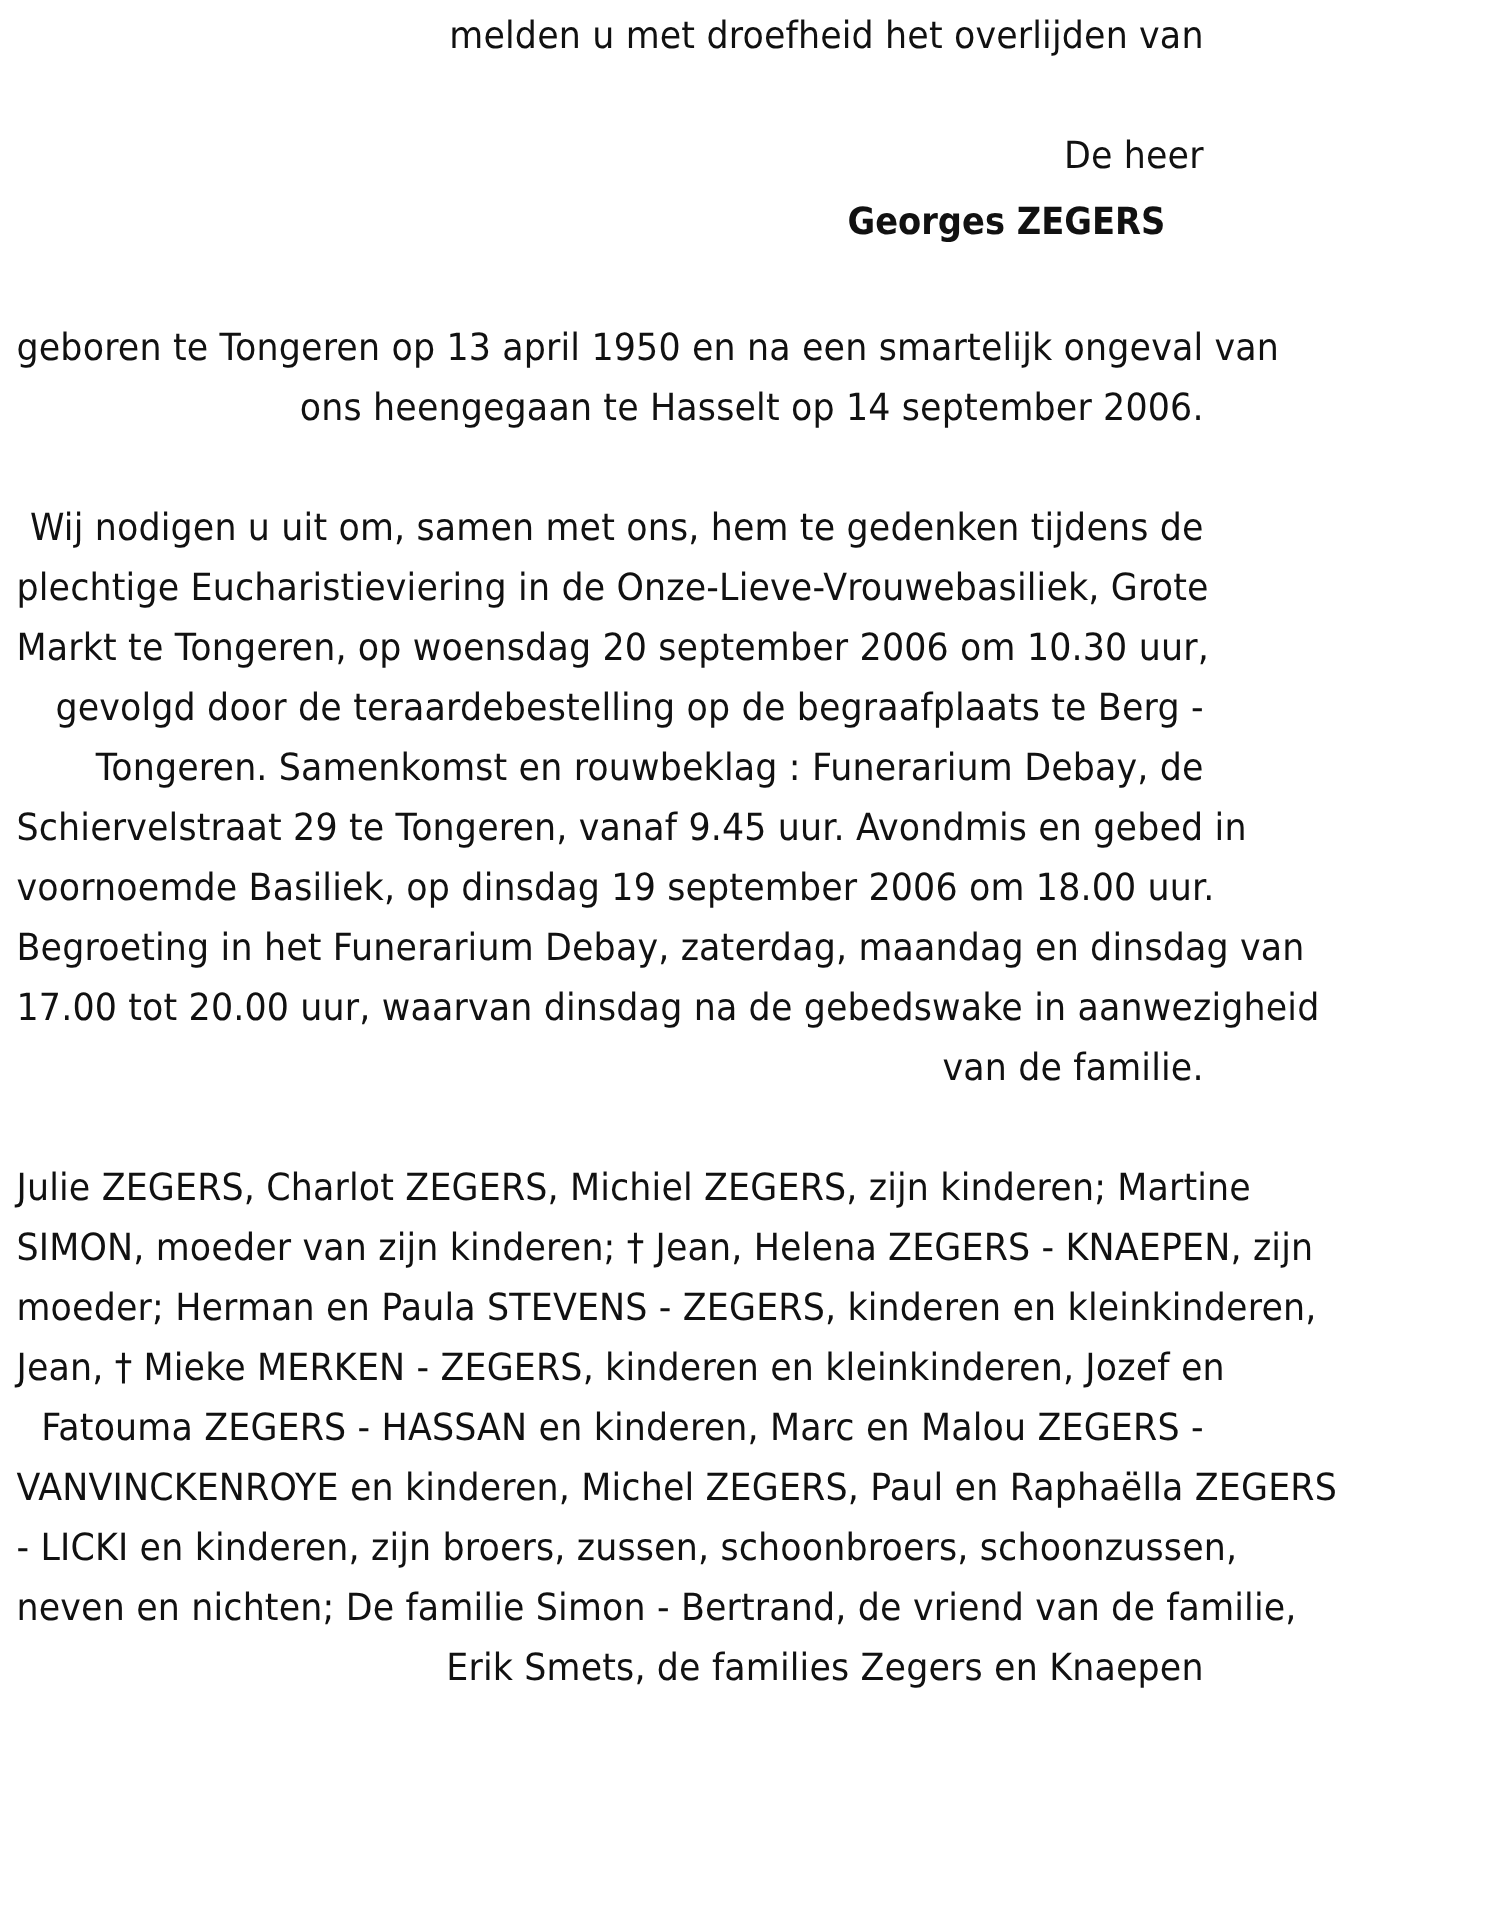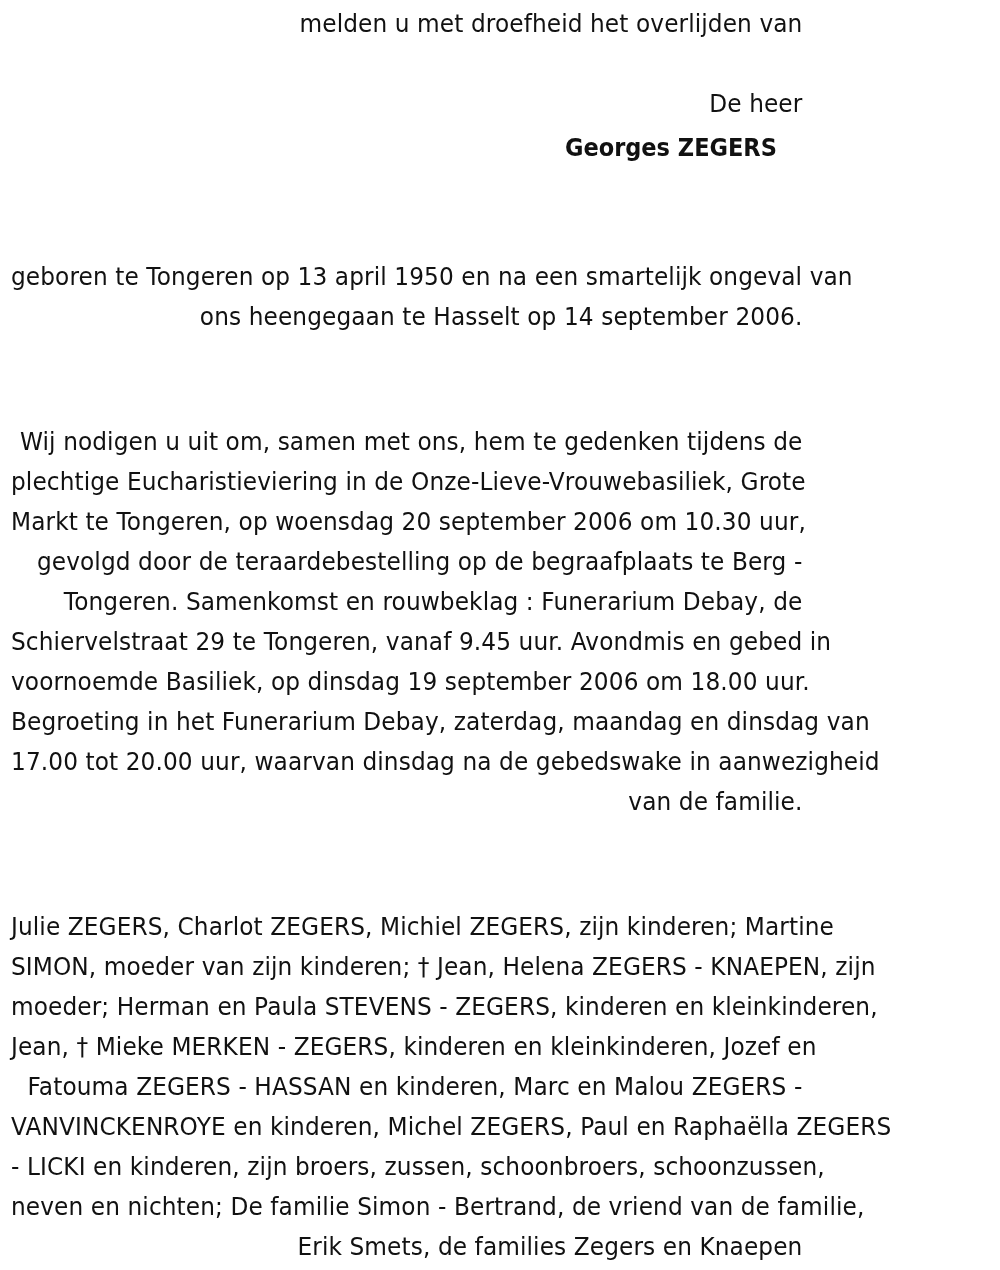--- a/index.html
+++ b/index.html
@@ -39,21 +39,21 @@
       font-weight: bold;
       font-size: 25px;
       line-height: 48px;
       height: 48px;
       white-space: nowrap;
       transform-origin: left center;
       transform: scaleX(0.9);
       display: block;
     }
     .intro { margin-top: 0; }
-    .para { display: block; margin-top: 45px; }
+    .para { display: block; }
   </style>
 </head>
 <body>
 
 <div class="page">
 
   <span class="line intro">melden u met droefheid het overlijden van</span>
   <span class="gap"></span>
 
   <span class="line">De heer</span>

